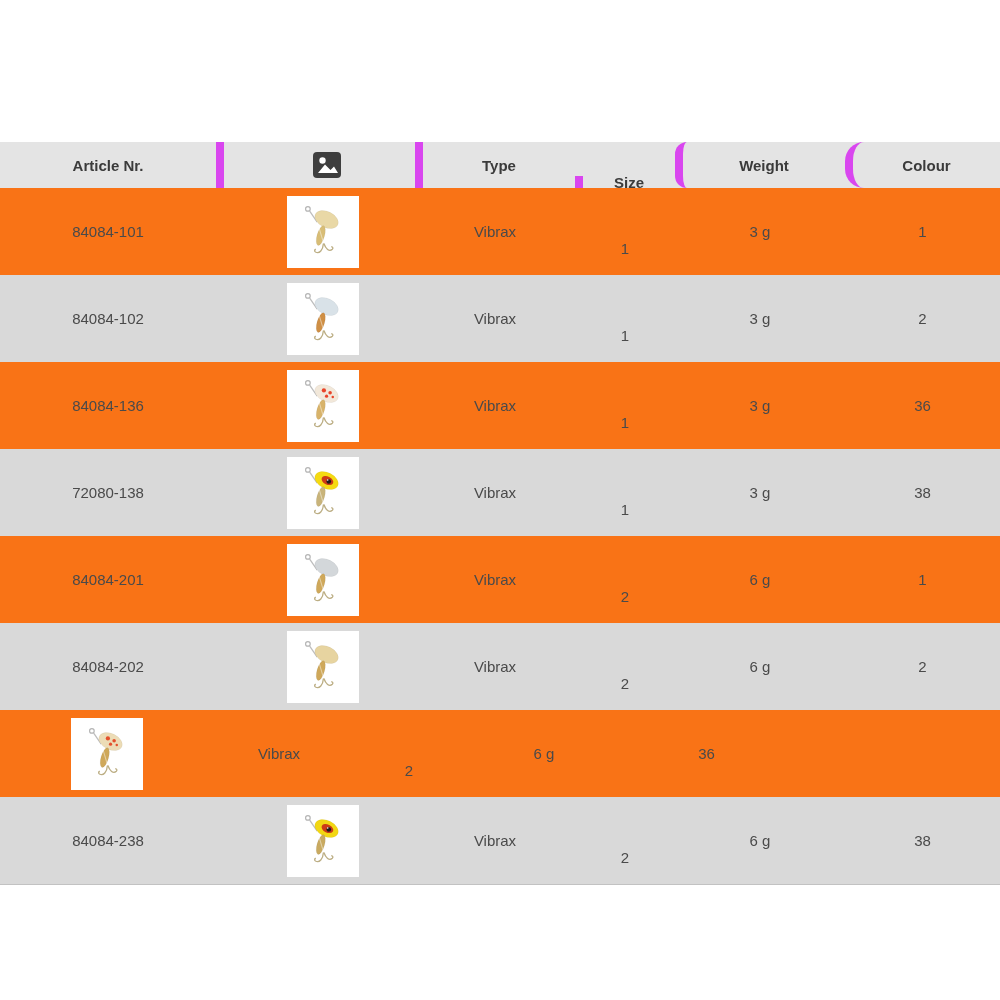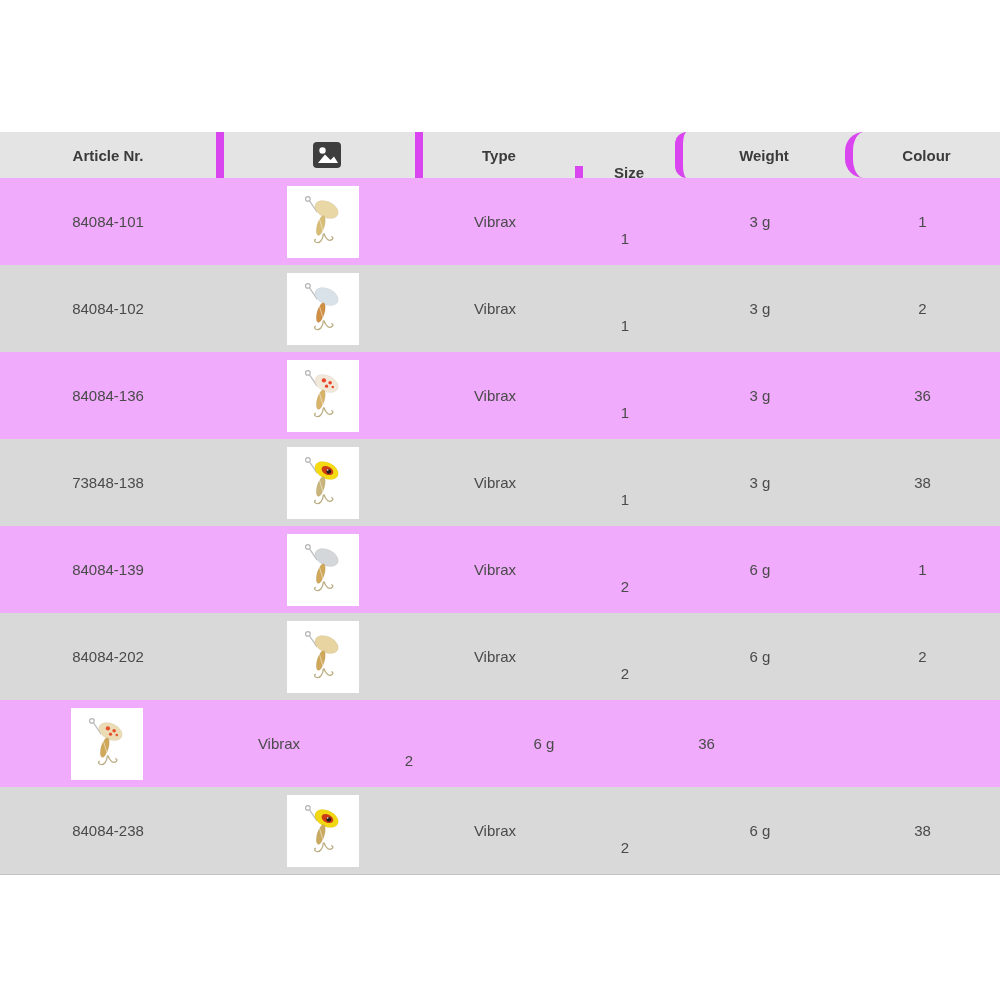--- a/index.html
+++ b/index.html
@@ -1,28 +1,28 @@
 <!DOCTYPE html>
 <html><head>
 <meta charset="utf-8">
 <style>
   html,body{margin:0;padding:0;background:#ffffff;}
   .page{
     position:relative;width:1000px;height:1000px;background:#ffffff;
     font-family:"Liberation Sans",sans-serif;overflow:hidden;
   }
-  .ptable{position:absolute;top:132px;left:0;width:1000px;}
+  .ptable{position:absolute;top:142px;left:0;width:1000px;}
   .thead{display:flex;height:46px;background:#e4e4e4;}
   .th{
     display:flex;align-items:center;justify-content:center;
     font-weight:700;font-size:15px;color:#3b3b3b;box-sizing:border-box;
   }
   .th + .th{border-left:8px solid #d946ef;}
   .tbody{border-bottom:1px solid #c2c2c2;}
-  .tr{display:flex;height:87px;background:#f0abfc;}
+  .tr{display:flex;height:87px;background:#f97316;}
   .tr.alt{background:#d9d9d9;}
   .td{
     display:flex;align-items:center;justify-content:center;
     font-size:15px;color:#4a4a4a;box-sizing:border-box;
   }
   .col-article{width:216px;}
   .col-image{width:199px;}
   .col-type{width:160px;}
   .col-size{width:100px;margin-top:34px;}
   .col-weight{width:170px;border-radius:12px;}
@@ -174,21 +174,21 @@
         </svg>
       </div>
     </div>
     <div class="td col-type">Vibrax</div>
     <div class="td col-size">1</div>
     <div class="td col-weight">3 g</div>
     <div class="td col-colour">36</div>
   </div>
 
   <div class="tr alt">
-    <div class="td col-article">73848-138</div>
+    <div class="td col-article">72080-138</div>
     <div class="td col-image">
       <div class="img-box">
         <svg class="lure" viewBox="0 0 72 72">
 
           <circle cx="19" cy="10" r="2.6" fill="none" stroke="#b4b4b4" stroke-width="1.3"></circle>
           <line x1="21" y1="12.5" x2="29.5" y2="25" stroke="#bdbdbd" stroke-width="1.4"></line>
 
           <ellipse cx="40" cy="22" rx="14" ry="9" transform="rotate(26 40 22)" fill="#f5da12" stroke="rgba(0,0,0,0.08)" stroke-width="0.6"></ellipse>
 
           <g style="display: none;">
@@ -214,21 +214,21 @@
         </svg>
       </div>
     </div>
     <div class="td col-type">Vibrax</div>
     <div class="td col-size">1</div>
     <div class="td col-weight">3 g</div>
     <div class="td col-colour">38</div>
   </div>
 
   <div class="tr">
-    <div class="td col-article">84084-139</div>
+    <div class="td col-article">84084-201</div>
     <div class="td col-image">
       <div class="img-box">
         <svg class="lure" viewBox="0 0 72 72">
 
           <circle cx="19" cy="10" r="2.6" fill="none" stroke="#b4b4b4" stroke-width="1.3"></circle>
           <line x1="21" y1="12.5" x2="29.5" y2="25" stroke="#bdbdbd" stroke-width="1.4"></line>
 
           <ellipse cx="40" cy="22" rx="14" ry="9" transform="rotate(26 40 22)" fill="#d3d7da" stroke="rgba(0,0,0,0.08)" stroke-width="0.6"></ellipse>
 
           <g style="display: none;">

